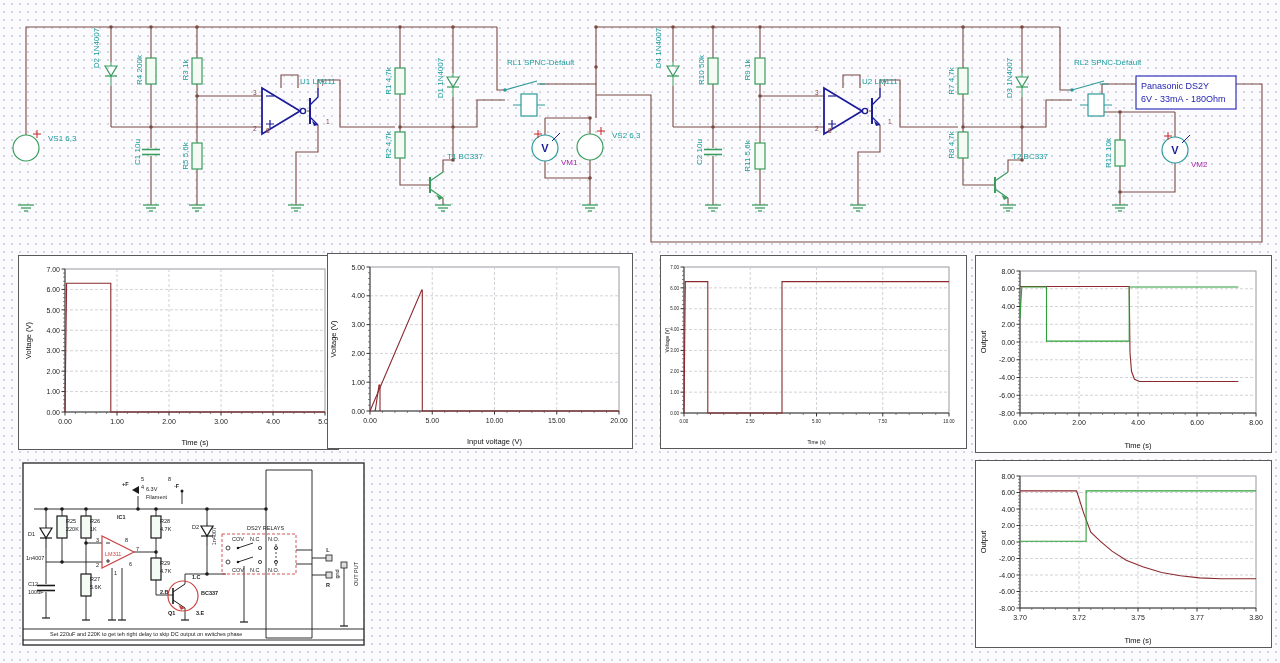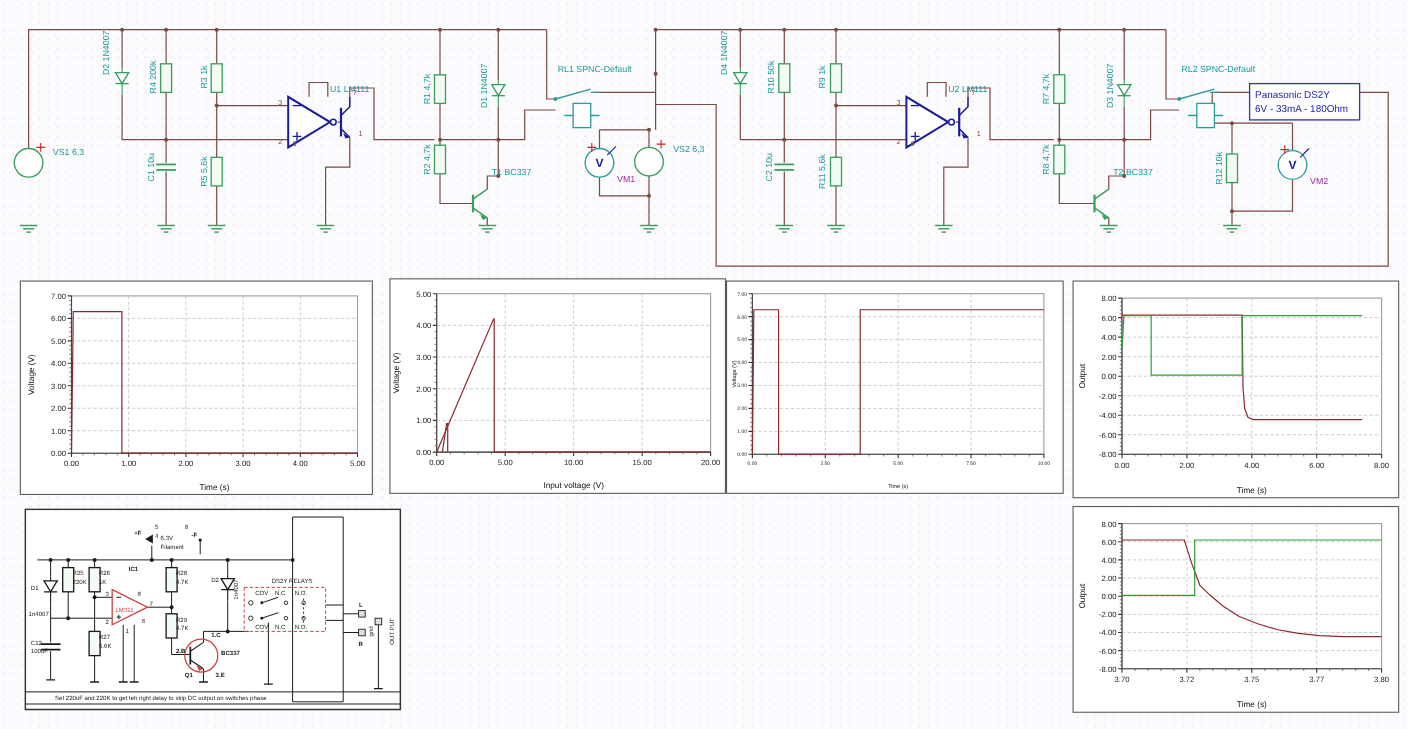--- a/index.html
+++ b/index.html
@@ -15,21 +15,21 @@
   .wire{stroke:#7a4a42;stroke-width:1.1;fill:none;}
   .blkwire{stroke:#1a1a1a;stroke-width:0.9;fill:none;}
   .lbl{fill:#1a9a9a;font-size:8px;}
   .lbl-mag{fill:#aa22aa;font-size:8px;}
   .lbl-navy{fill:#2323b0;font-size:9px;}
   .lbl-pin{fill:#8b4040;font-size:6.5px;}
   .m-lbl{fill:#1a1a1a;font-size:5.5px;}
   .m-red{fill:#cc4444;}
   .chart-panel{position:absolute;background:#ffffff;border:1px solid #5a5a5a;}
   #chart1{left:18px;top:255px;width:319px;height:193px;}
-  #chart2{left:354px;top:253px;width:304px;height:194px;}
+  #chart2{left:327px;top:253px;width:304px;height:194px;}
   #chart3{left:660px;top:255px;width:305px;height:192px;}
   #chart4{left:975px;top:255px;width:295px;height:196px;}
   #chart5{left:975px;top:460px;width:295px;height:186px;}
   #module2{left:22px;top:462px;}
 </style>
 </head>
 <body>
 
 <div class="canvas">
 

